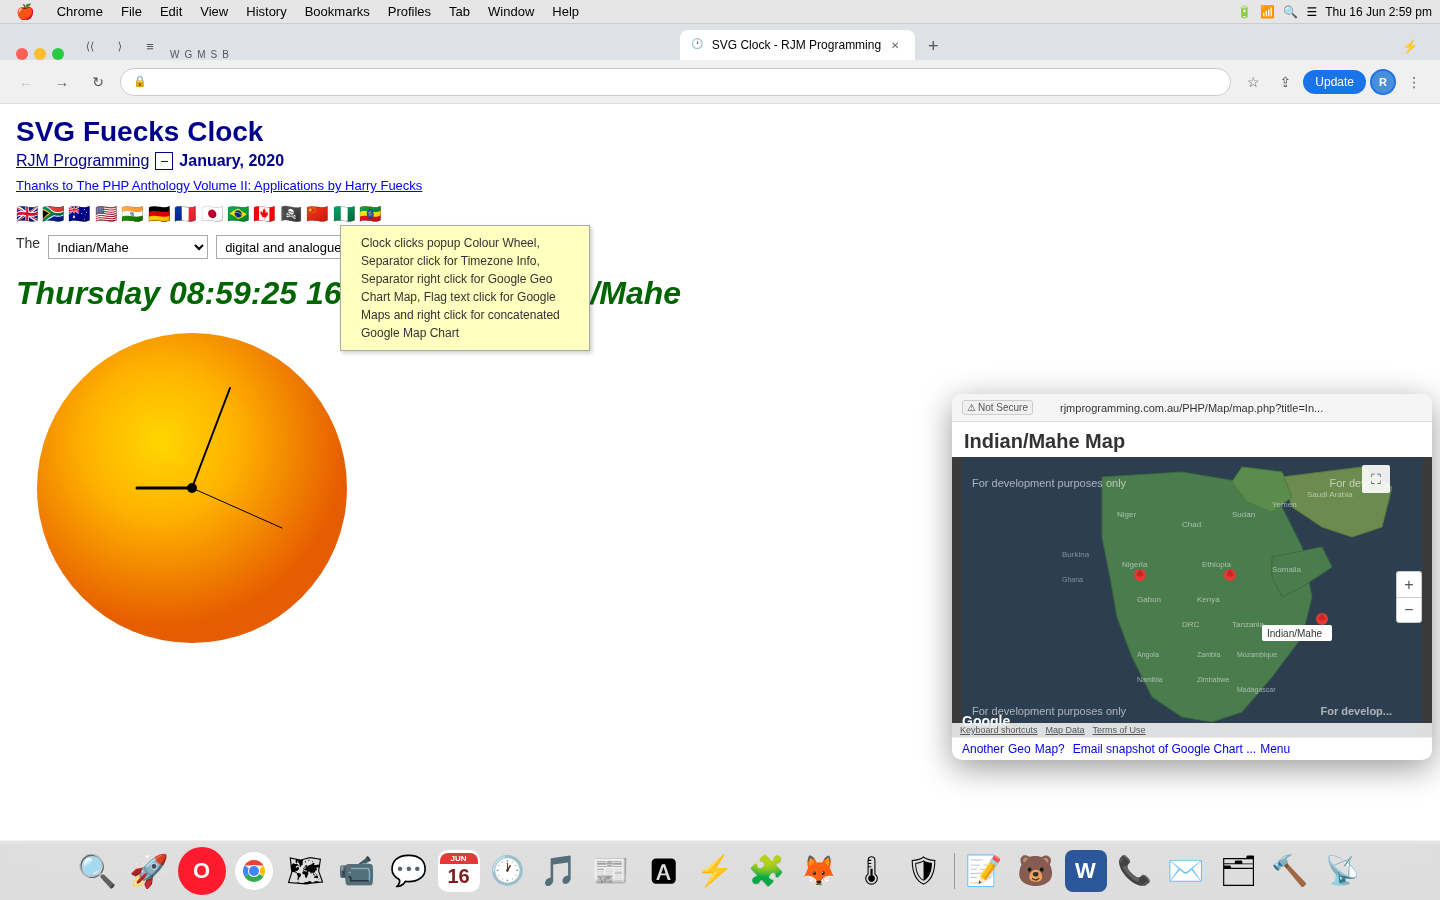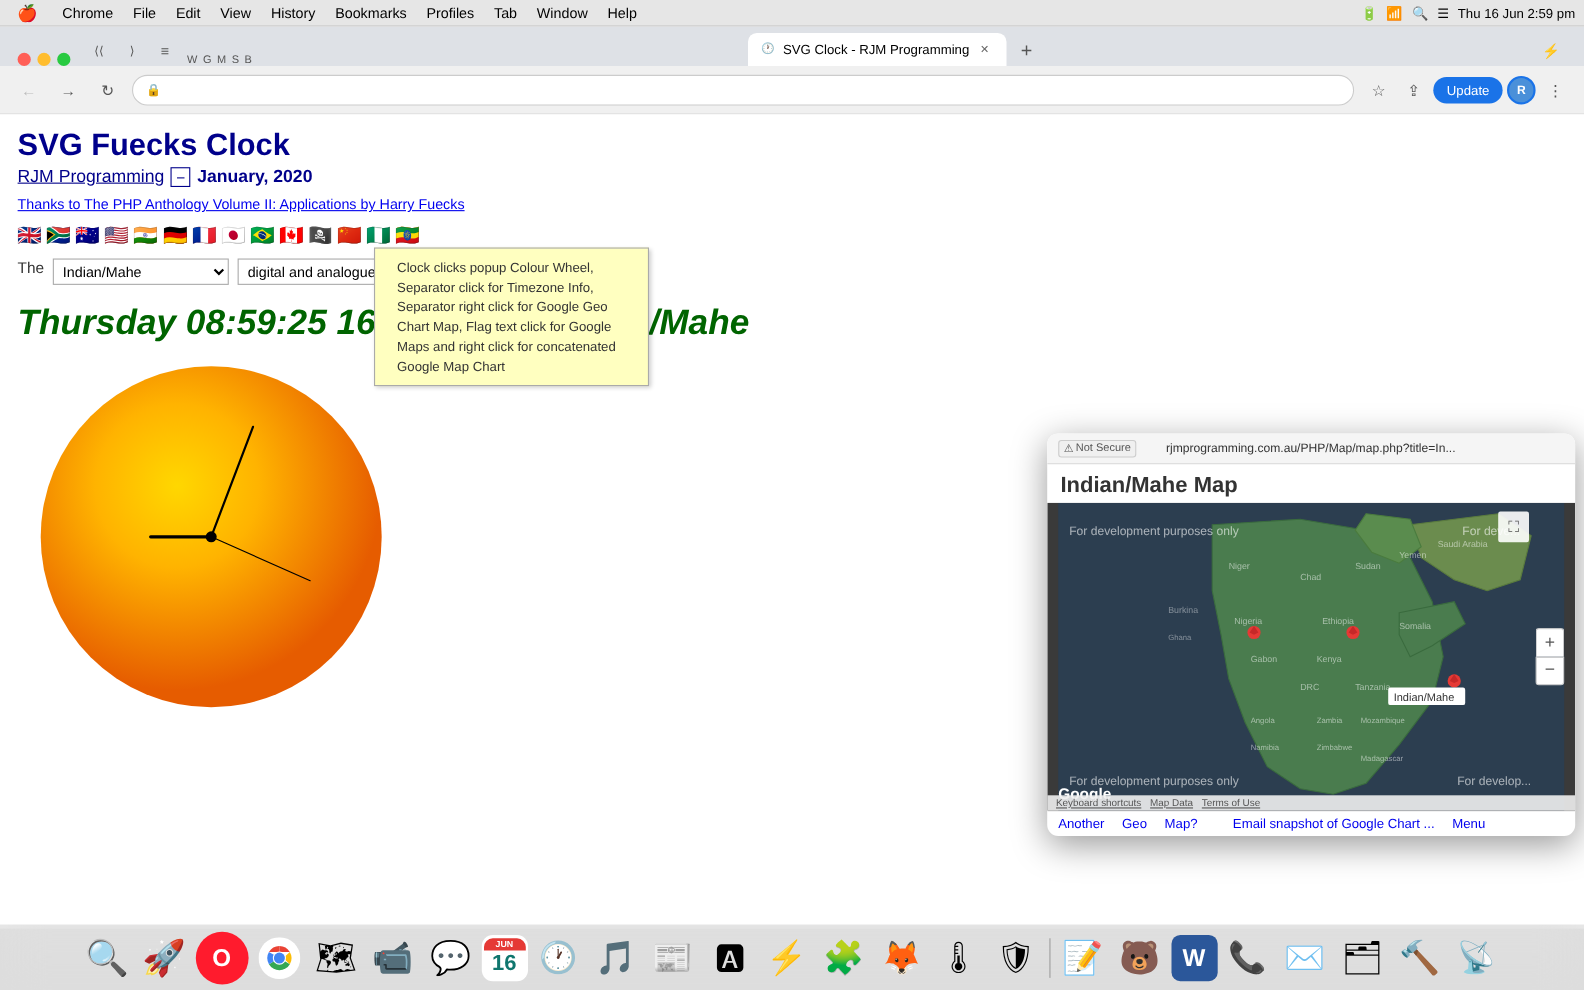--- a/index.html
+++ b/index.html
@@ -366,21 +366,21 @@
       bottom: 8px;
       left: 10px;
       font-size: 14px;
       font-weight: bold;
       color: white;
       font-family: Arial, sans-serif;
     }
     .map-footer-links {
       display: flex;
       align-items: center;
-      gap: 16px;
+      gap: 4px;
       padding: 4px 10px;
       font-size: 12px;
       border-top: 1px solid #eee;
     }
     .map-footer-links a { color: #0000ee; text-decoration: none; }
 
     
     .dock {
       position: absolute;
       bottom: 0;
@@ -631,21 +631,21 @@
             <circle cx="360" cy="162" r="6" fill="#e53935"></circle>
             <path d="M360,156 L364,162 L360,164 L356,162 Z" fill="#c62828"></path>
 
             <rect x="300" y="168" width="70" height="16" fill="white" rx="2"></rect>
             <text x="305" y="180" font-size="10" fill="#333">Indian/Mahe</text>
           </svg>
           
           <div class="map-overlay-text dev-text-1">For development purposes only</div>
           <div class="map-overlay-text dev-text-2" style="top:20px;right:50px;font-size:11px;color:rgba(255,255,255,0.6);">For deve...</div>
           <div class="map-overlay-text dev-text-3">For development purposes only</div>
-          <div class="map-overlay-text dev-text-4" style="bottom:20px;right:40px;font-size:11px;color:rgba(255,255,255,0.6);">For develop...</div>
+          <div class="map-overlay-text dev-text-4" style="bottom:20px;right:40px;font-size:11px;color:rgba(255,255,255,0.6);font-weight:bold;">For develop...</div>
           
           <div class="google-logo">Google</div>
           
           <div class="fullscreen-btn">⛶</div>
           
           <div class="map-zoom-controls">
             <button class="map-zoom-btn">+</button>
             <button class="map-zoom-btn">−</button>
           </div>
         </div>
@@ -684,21 +684,21 @@
       <path d="M9.5 13.5 A11 11 0 0 1 19 8 L19 13.5 Z" fill="#EA4335"></path>
       <circle cx="19" cy="19" r="6" fill="white"></circle>
       <circle cx="19" cy="19" r="5" fill="#4285F4"></circle>
     </svg>
   </div>
   <div class="dock-item" style="font-size:30px;">🗺</div>
   <div class="dock-item" style="font-size:30px;">📹</div>
   <div class="dock-item" style="font-size:30px;">💬</div>
   <div class="dock-item" style="background:white;border-radius:10px;font-size:9px;font-weight:bold;padding:2px;display:flex;flex-direction:column;align-items:center;width:42px;height:42px;">
     <div style="background:#e53935;color:white;width:100%;text-align:center;border-radius:8px 8px 0 0;font-size:8px;padding:1px;">JUN</div>
-    <div style="font-size:20px;font-weight:bold;color:#0f766e;line-height:1.2;">16</div>
+    <div style="font-size:20px;font-weight:bold;color:#7f1d1d;line-height:1.2;">16</div>
   </div>
   <div class="dock-item" style="font-size:28px;">🕐</div>
   <div class="dock-item" style="font-size:30px;">🎵</div>
   <div class="dock-item" style="font-size:30px;">📰</div>
   <div class="dock-item" style="font-size:30px;">🅰</div>
   <div class="dock-item" style="font-size:30px;">⚡</div>
   <div class="dock-item" style="font-size:30px;">🧩</div>
   <div class="dock-item" style="font-size:30px;">🦊</div>
   <div class="dock-item" style="font-size:28px;">🌡</div>
   <div class="dock-item" style="font-size:28px;">🛡</div>

